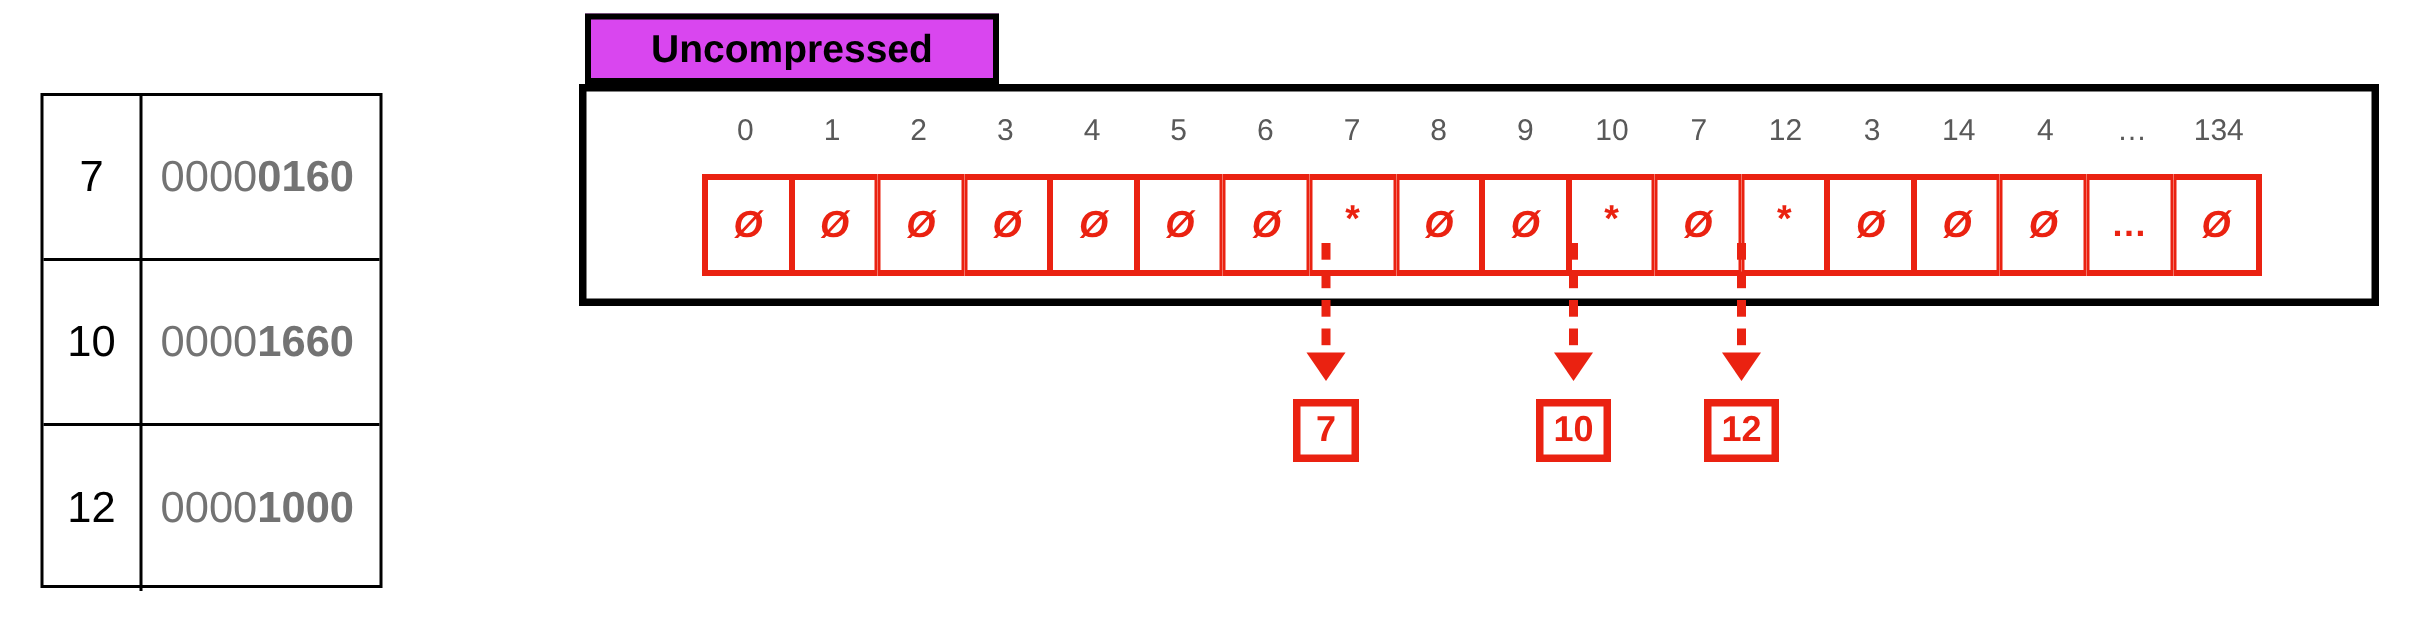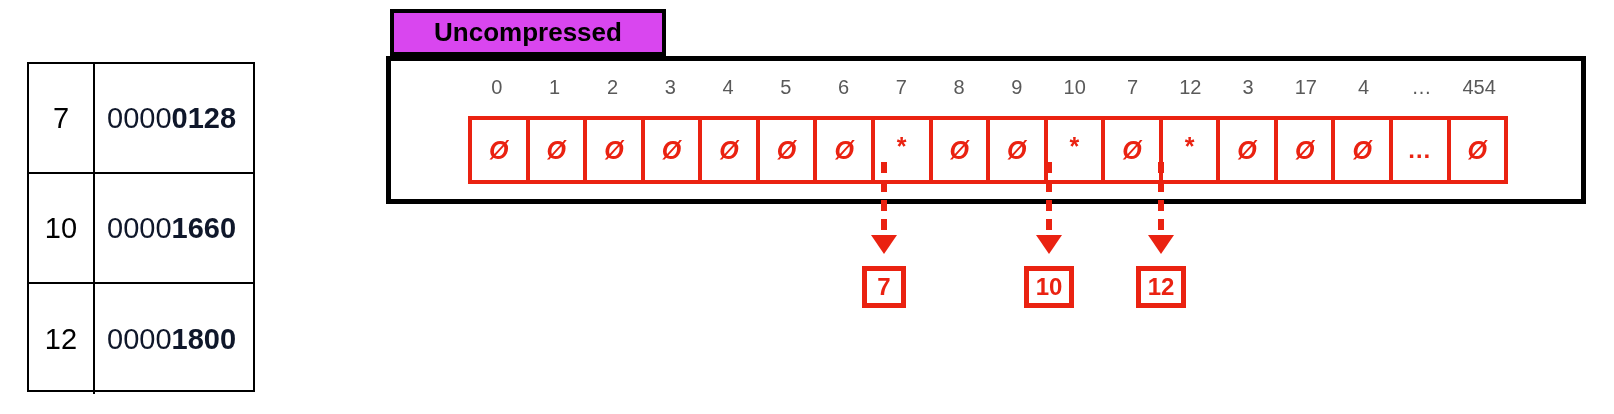--- a/index.html
+++ b/index.html
@@ -44,21 +44,21 @@
     color: #000000;
   }
   .cell-bin {
     flex: 1;
     box-sizing: border-box;
     display: flex;
     align-items: center;
     padding-left: 12px;
     font-size: 29px;
     letter-spacing: 0px;
-    color: #0f172a;
+    color: #737373;
   }
   .cell-bin .prefix { font-weight: 400; }
   .cell-bin .suffix { font-weight: 700; }
 
   
   #uncompressed-label {
     position: absolute;
     left: 390px;
     top: 9px;
     width: 276px;
@@ -189,35 +189,35 @@
   }
 </style>
 </head>
 <body>
 
 <div id="binary-table">
   <div class="row">
     <div class="cell-dec">7</div>
     <div class="cell-bin">
         <span class="prefix">0000</span>
-        <span class="suffix">0128</span>
+        <span class="suffix">0160</span>
       </div>
   </div>
   <div class="row">
     <div class="cell-dec">10</div>
     <div class="cell-bin">
         <span class="prefix">0000</span>
         <span class="suffix">1660</span>
       </div>
   </div>
   <div class="row">
     <div class="cell-dec">12</div>
     <div class="cell-bin">
         <span class="prefix">0000</span>
-        <span class="suffix">1800</span>
+        <span class="suffix">1000</span>
       </div>
   </div>
 </div>
 
 <div id="uncompressed-label">Uncompressed</div>
 <div id="array-container"></div>
 
 <div id="index-row">
   <div class="idx">0</div>
   <div class="idx">1</div>
@@ -226,24 +226,24 @@
   <div class="idx">4</div>
   <div class="idx">5</div>
   <div class="idx">6</div>
   <div class="idx">7</div>
   <div class="idx">8</div>
   <div class="idx">9</div>
   <div class="idx">10</div>
   <div class="idx">7</div>
   <div class="idx">12</div>
   <div class="idx">3</div>
-  <div class="idx">17</div>
+  <div class="idx">14</div>
   <div class="idx">4</div>
   <div class="idx">…</div>
-  <div class="idx">454</div>
+  <div class="idx">134</div>
 </div>
 
 <div id="array-row">
   <div class="acell">
       <span class="glyph">Ø</span>
     </div>
   <div class="acell">
       <span class="glyph">Ø</span>
     </div>
   <div class="acell">

